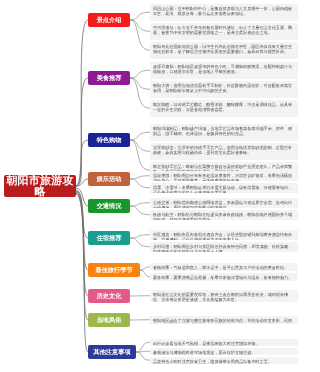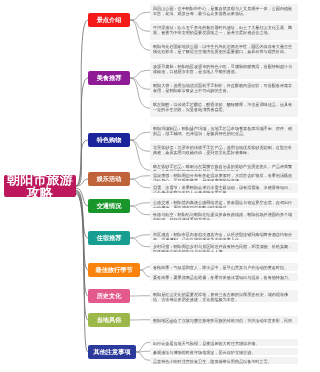--- a/index.html
+++ b/index.html
@@ -10,25 +10,25 @@
     overflow:hidden;
     position:relative;
   }
   #canvas{position:absolute;inset:0;width:300px;height:372px;}
   .links{position:absolute;left:0;top:0;width:300px;height:372px;pointer-events:none;}
 
   .root{
     position:absolute;
     left:4px;top:175px;
     width:72px;height:22px;
-    background:#be185d;
+    background:#b91c1c;
     border-radius:2px;
     display:flex;align-items:center;justify-content:center;
     color:#ffffff;
-    font-size:13px;
+    font-size:11px;
     font-weight:bold;
     letter-spacing:.2px;
     text-align:center;
     line-height:1;
     box-sizing:border-box;
     z-index:4;
   }
 
   .branch{
     position:absolute;

